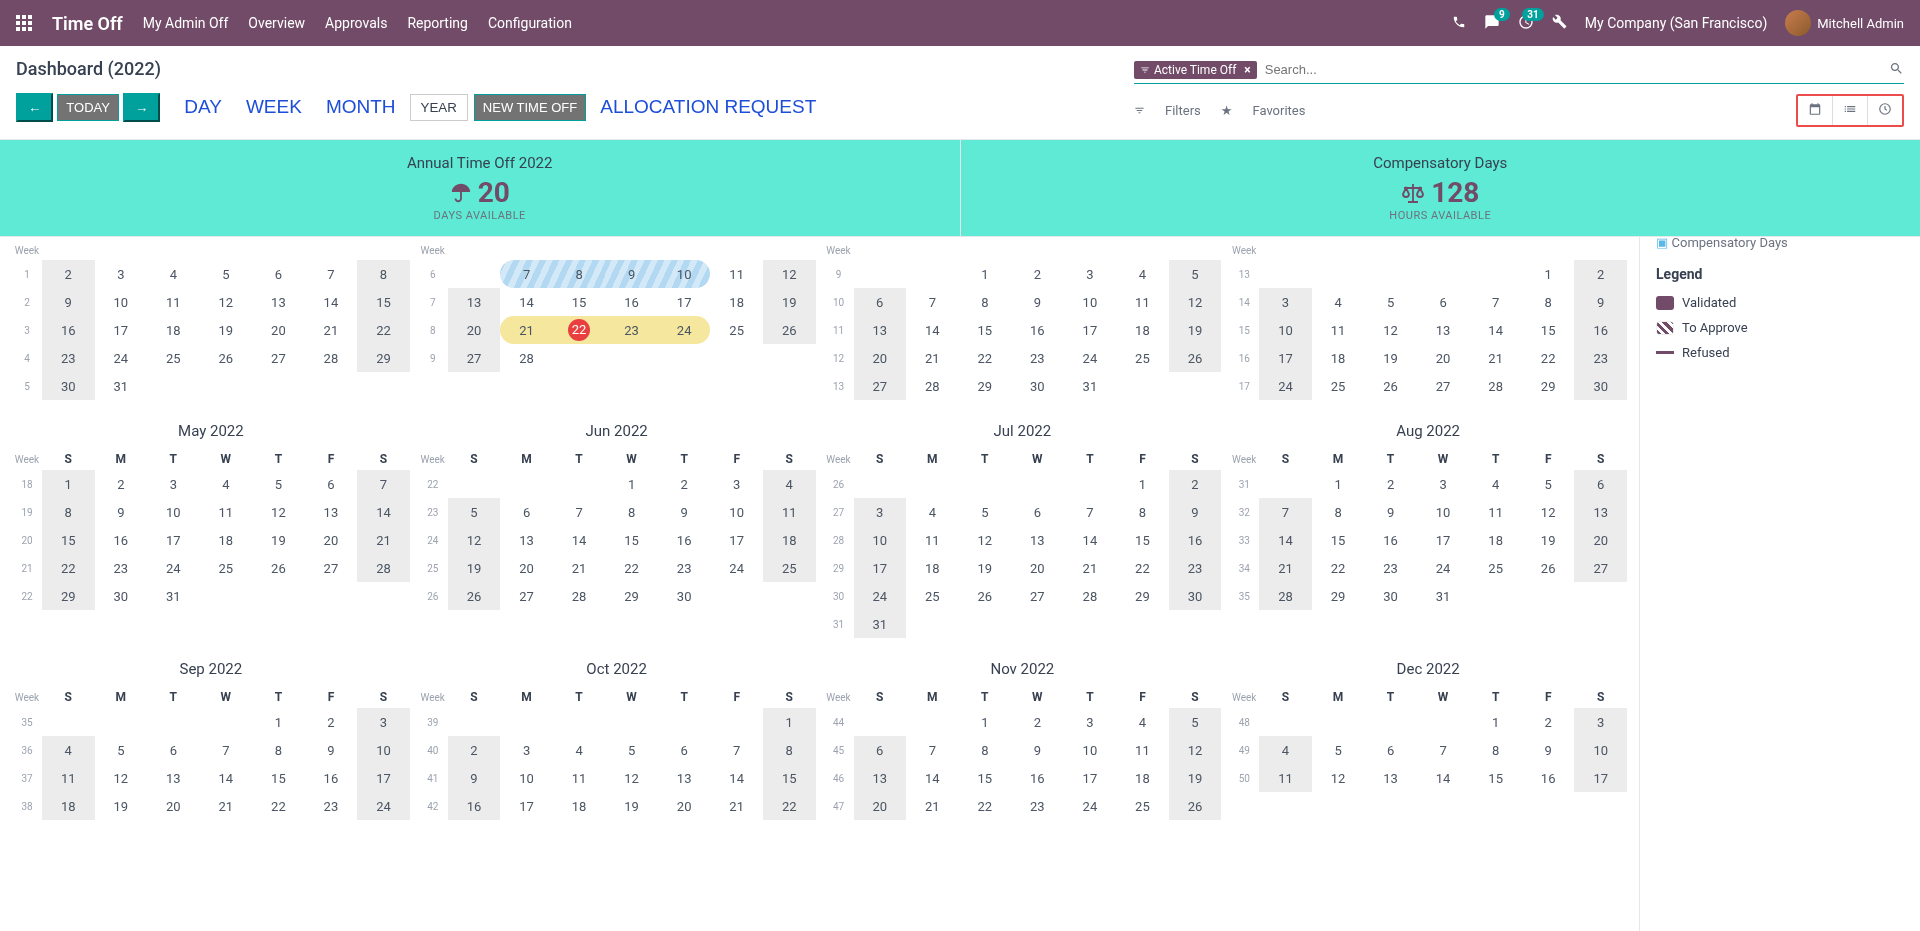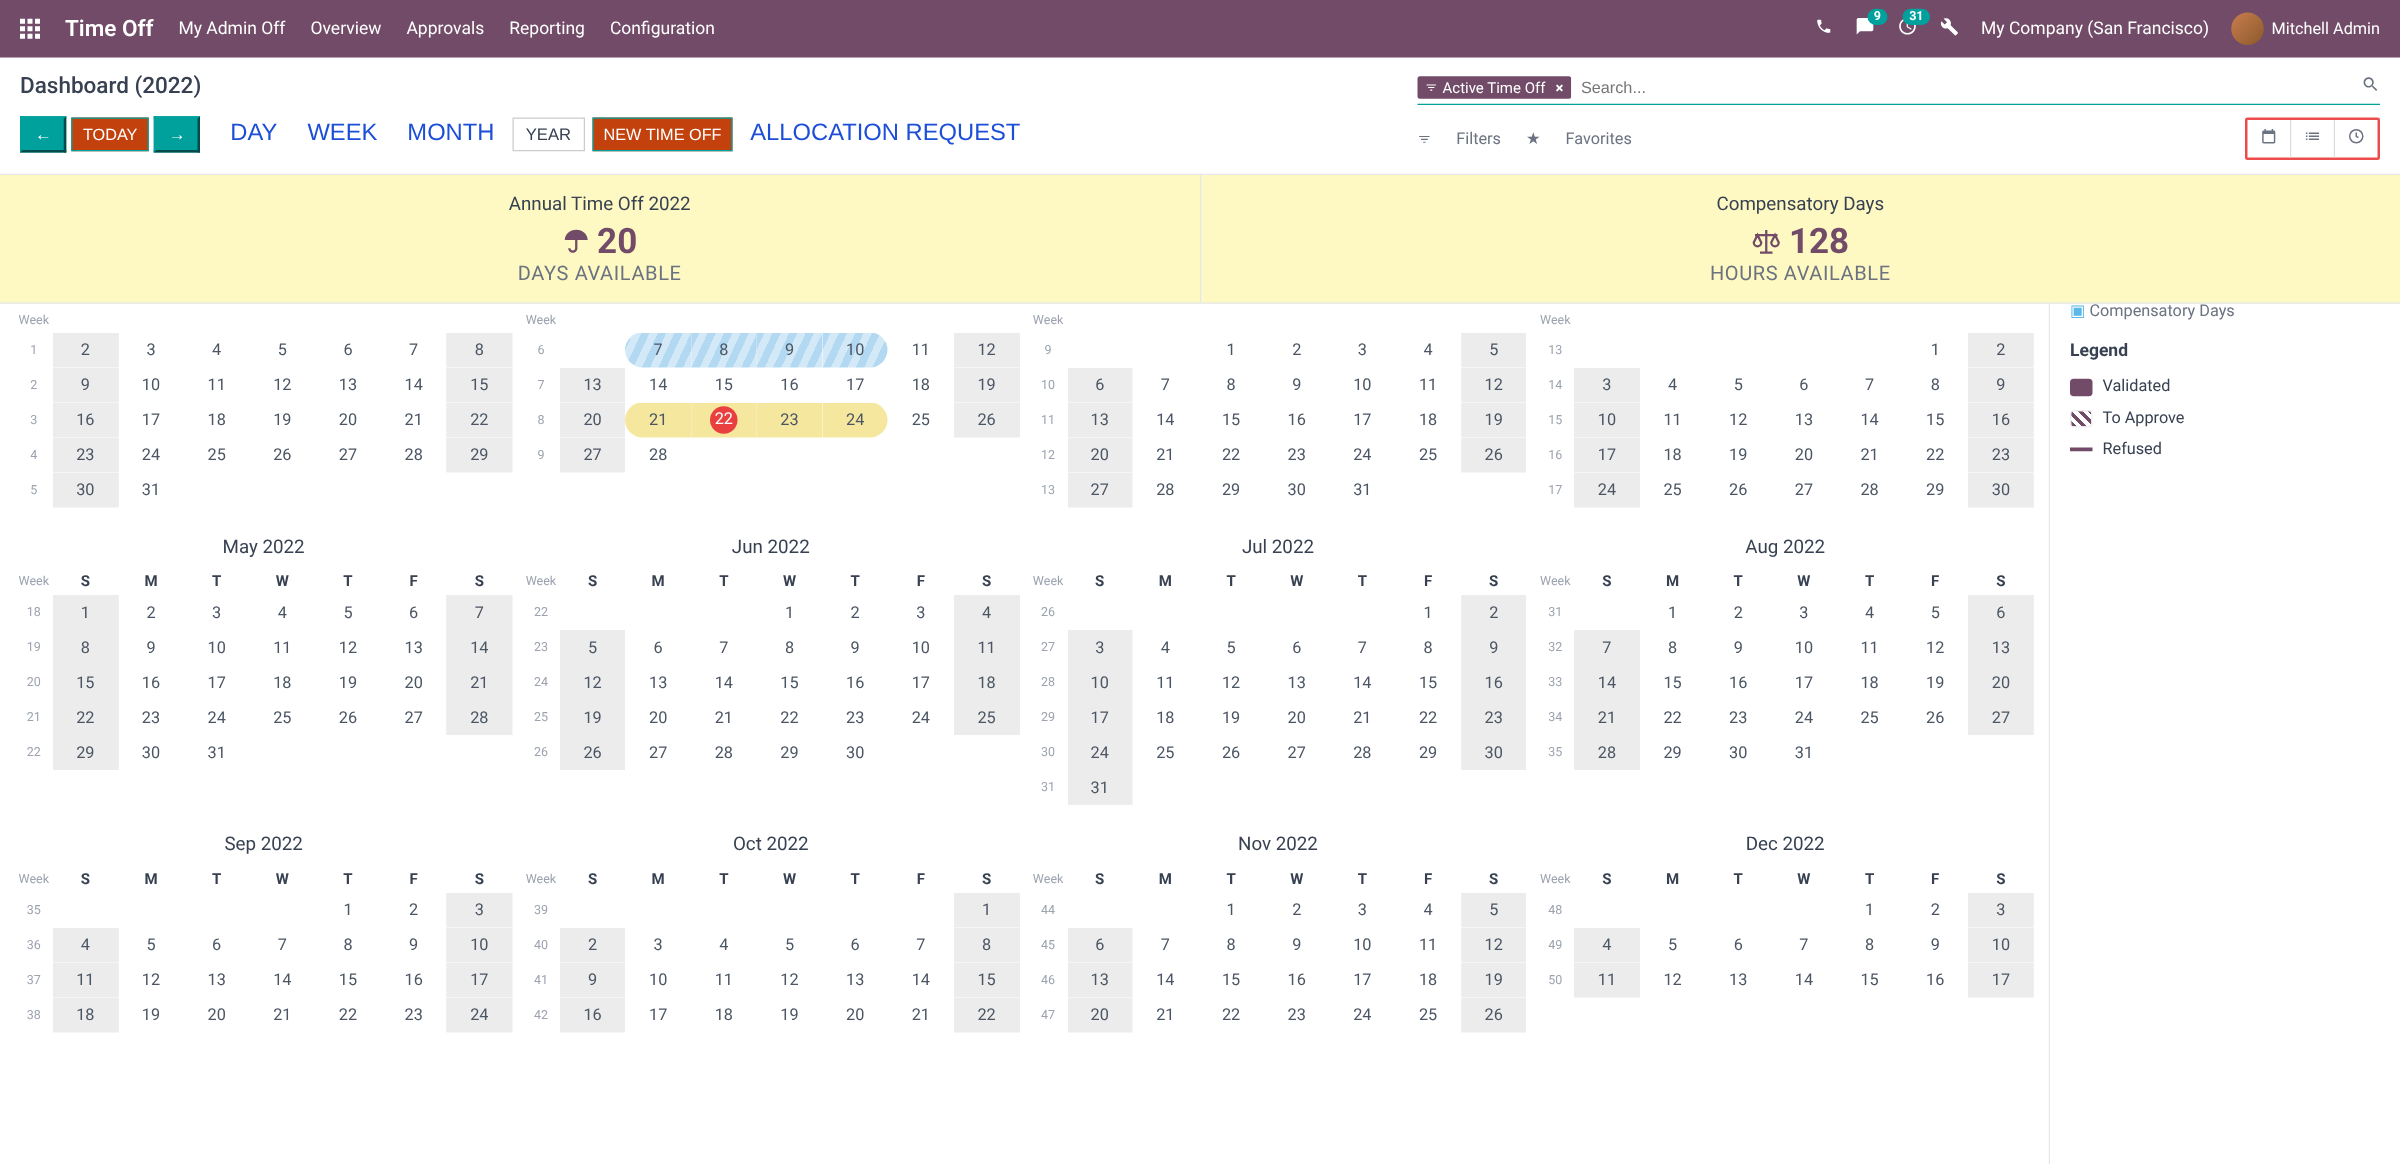--- a/index.html
+++ b/index.html
@@ -14,44 +14,44 @@
 .nav-link { color: #fff; cursor: pointer; font-size: 14px; }
 .nav-icon { color: #fff; cursor: pointer; position: relative; }
 .badge { background: #00A09D; color: #fff; font-size: 10px; padding: 1px 5px; border-radius: 8px; position: absolute; top: -6px; right: -10px; font-weight: bold; }
 .avatar { width: 26px; height: 26px; border-radius: 50%; background: linear-gradient(135deg, #c97d4e, #8b5a2b); display: inline-block; vertical-align: middle; margin-right: 6px; }
 .user-section { display: flex; align-items: center; cursor: pointer; }
 
 .toolbar { display: flex; justify-content: space-between; align-items: flex-start; padding: 12px 16px 4px; border-bottom: 1px solid #e5e7eb; }
 .toolbar-left h2 { font-size: 18px; font-weight: 500; color: #374151; margin-bottom: 12px; }
 .btn-row { display: flex; gap: 4px; align-items: center; margin-bottom: 12px; }
 .btn { padding: 5px 8px; border: 1px solid #ccc; background: #fff; cursor: pointer; font-size: 13px; }
-.btn-teal { background: #c2410c; color: #fff; border-color: #00A09D; font-weight: 500; }
+.btn-teal { background: #737373; color: #fff; border-color: #00A09D; font-weight: 500; }
 .btn-arrow { background: #00A09D; color: #fff; border-color: #00A09D; padding: 5px 10px; font-weight: bold; }
 .btn-link { color: #1d4ed8; background: none; border: none; padding: 5px 10px; font-size: 19px; cursor: pointer; }
 .btn-active { background: #fff; border: 1px solid #ccc; color: #374151; padding: 5px 10px; font-weight: 500; }
 
 .toolbar-right { flex: 1; max-width: 770px; }
 .search-bar { display: flex; align-items: center; border-bottom: 1px solid #00A09D; padding-bottom: 2px; margin-bottom: 10px; }
 .search-tag { background: #714B67; color: #fff; padding: 2px 6px; font-size: 12px; display: flex; align-items: center; gap: 4px; border-radius: 2px; }
 .search-tag .close { cursor: pointer; font-weight: bold; margin-left: 4px; }
 .search-input { border: none; outline: none; flex: 1; padding: 4px 8px; font-size: 13px; }
 .search-icon { color: #6b7280; cursor: pointer; }
 .filter-row { display: flex; gap: 20px; align-items: center; justify-content: space-between; }
 .filter-left { display: flex; gap: 20px; }
 .filter-btn { color: #6b7280; cursor: pointer; font-size: 13px; display: flex; align-items: center; gap: 20px; }
 .view-switch { display: flex; border: 2px solid #ec4c4c; border-radius: 2px; }
 .view-btn { padding: 6px 10px; color: #6b7280; cursor: pointer; border-right: 1px solid #ddd; }
 .view-btn:last-child { border-right: none; }
 
-.summary-bar { display: flex; border-bottom: 1px solid #e5e7eb; background: #fef9c3; }
+.summary-bar { display: flex; border-bottom: 1px solid #e5e7eb; background: #5eead4; }
 .summary-card { flex: 1; text-align: center; padding: 14px; border-right: 1px solid #e5e7eb; }
 .summary-card:last-child { border-right: none; }
 .summary-title { font-size: 15px; color: #374151; margin-bottom: 4px; }
 .summary-value { font-size: 28px; font-weight: bold; color: #714B67; display: flex; align-items: center; justify-content: center; gap: 6px; }
-.summary-sub { font-size: 16px; color: #6b7280; letter-spacing: 0.5px; }
+.summary-sub { font-size: 11px; color: #6b7280; letter-spacing: 0.5px; }
 
 .main-content { display: flex; height: calc(100vh - 230px); }
 .calendar-area { flex: 1; overflow-y: auto; padding: 0 8px 20px; }
 .cal-grid { display: grid; grid-template-columns: repeat(4, 1fr); gap: 0; }
 .month { padding: 4px; }
 .month-title { text-align: center; font-size: 15px; color: #374151; margin: 14px 0 8px; }
 .month-table { width: 100%; border-collapse: collapse; table-layout: fixed; }
 .month-table th { font-size: 12px; font-weight: bold; color: #374151; padding: 4px 0; }
 .month-table th.week-col { font-size: 10px; color: #9ca3af; font-weight: normal; width: 30px; }
 .month-table td { text-align: center; padding: 0; height: 28px; font-size: 13px; color: #4b5563; cursor: pointer; position: relative; }

